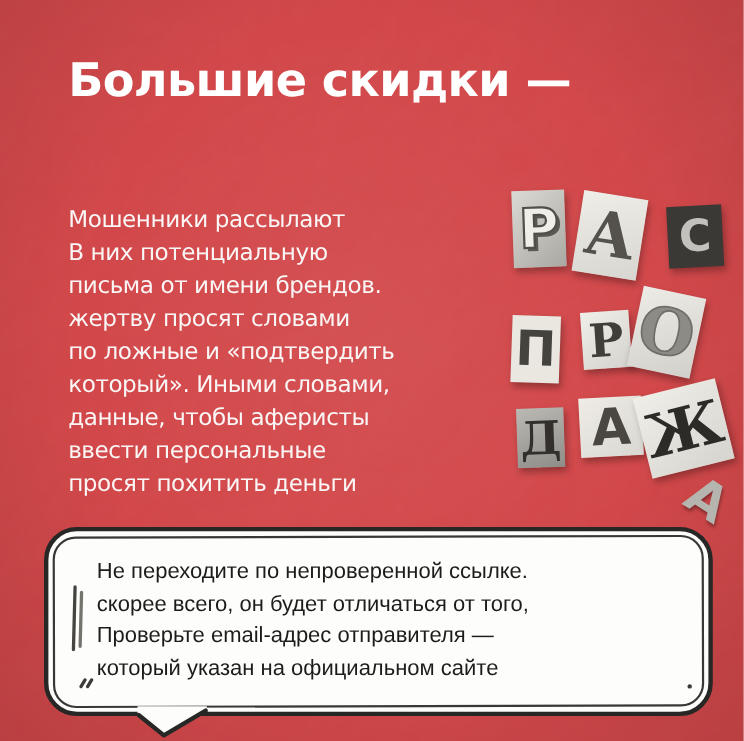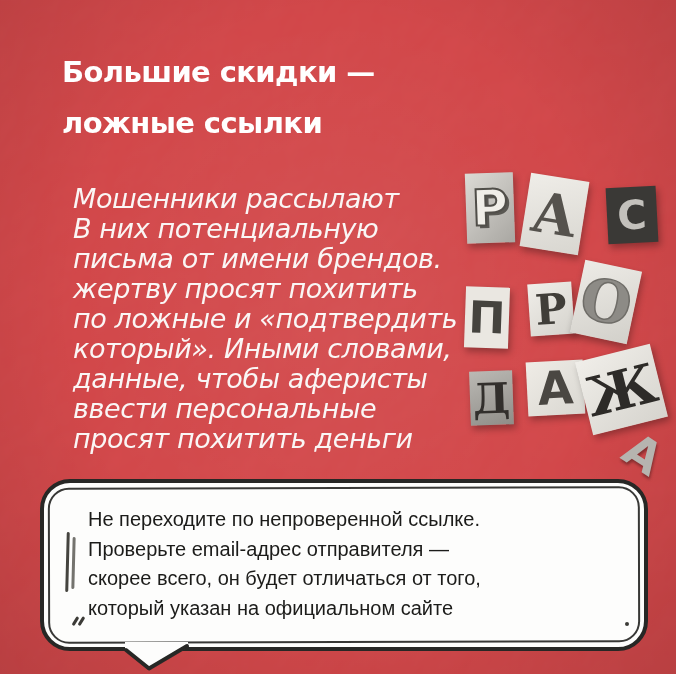--- a/index.html
+++ b/index.html
@@ -7,26 +7,26 @@
     position:relative; width:676px; height:674px; overflow:hidden;
     background: var(--background-red, #c62c2e);
     font-family:"DejaVu Sans","Liberation Sans",sans-serif;
   }
   .texture { position:absolute; inset:0; width:100%; height:100%;
     mix-blend-mode:soft-light; opacity:.55; pointer-events:none; }
   .vignette { position:absolute; inset:0; pointer-events:none;
     background:radial-gradient(ellipse at 50% 45%, rgba(255,255,255,.05) 0%, rgba(0,0,0,0) 55%, rgba(0,0,0,.12) 100%); }
 
   .title { position:absolute; left:62px; top:47px;
-    font-size:29px; line-height:51px; font-weight:700; letter-spacing:-0.6px;
+    font-size:42px; line-height:51px; font-weight:700; letter-spacing:-0.6px;
     color:var(--title-text,#fff); }
 
-  .body-text { position:absolute; left:73px; top:184px;
-    font-size:27px; line-height:30px; letter-spacing:-0.4px;
-    color:var(--body-text,#faf6f5);font-style:italic; }
+  .body-text { position:absolute; left:62px; top:184px;
+    font-size:21px; line-height:30px; letter-spacing:-0.4px;
+    color:var(--body-text,#faf6f5); }
 
   
   .letter { position:absolute; display:flex; align-items:center; justify-content:center;
     font-weight:700; box-shadow:2px 4px 7px rgba(0,0,0,.30); user-select:none; }
   .serif { font-family:"DejaVu Serif","Liberation Serif",serif; }
   .sans  { font-family:"DejaVu Sans","Liberation Sans",sans-serif; }
   .l0 { left:466px; top:173px; width:48px; height:70px; transform:rotate(-2deg);
         background:linear-gradient(135deg,#dcdad5,#a9a7a2); font-size:50px; color:#f0eee8;
         -webkit-text-stroke:2px #504e49; text-shadow:3px 3px 0 #5a5853; }
   .l1 { left:525px; top:177px; width:59px; height:74px; transform:rotate(9deg);
@@ -84,28 +84,27 @@
       <feDiffuseLighting in="noise" lighting-color="#ffffff" surfaceScale="2.2">
         <feDistantLight azimuth="235" elevation="55"></feDistantLight>
       </feDiffuseLighting>
     </filter>
     <rect width="676" height="674" filter="url(#crumple)"></rect>
   </svg>
   <div class="vignette"></div>
 
   <div class="title">
     <div>Большие скидки —</div>
-    <div>ложные ссылки</div>
   </div>
 
   <div class="body-text">
     <div>Мошенники рассылают</div>
     <div>В них потенциальную</div>
     <div>письма от имени брендов.</div>
-    <div>жертву просят похитить</div>
+    <div>жертву просят словами</div>
     <div>по ложные и «подтвердить</div>
     <div>который». Иными словами,</div>
     <div>данные, чтобы аферисты</div>
     <div>ввести персональные</div>
     <div>просят похитить деньги</div>
   </div>
 
   <div>
     <div class="letter sans  l0">Р</div>
     <div class="letter serif l1">А</div>
@@ -124,22 +123,22 @@
         <span></span>
         <span></span>
       </div>
     <div class="ditto">
         <span></span>
         <span></span>
       </div>
     <div class="ink-dot"></div>
     <div class="bubble-text">
       <div>Не переходите по непроверенной ссылке.</div>
+      <div>скорее всего, он будет отличаться от того,</div>
       <div>Проверьте email-адрес отправителя —</div>
-      <div>скорее всего, он будет отличаться от того,</div>
       <div>который указан на официальном сайте</div>
     </div>
     <svg class="tail" xmlns="http://www.w3.org/2000/svg" viewBox="0 0 68 30">
       <path d="M1,0 L64,0 L64,5 L27,27 L1,9 Z" fill="#fdfdfc" stroke="none"></path>
       <path d="M2,8 L25,26.5 L63,4" fill="none" stroke="#272725" stroke-width="4" stroke-linecap="round" stroke-linejoin="round"></path>
     </svg>
   </div>
 
 </div>
 

